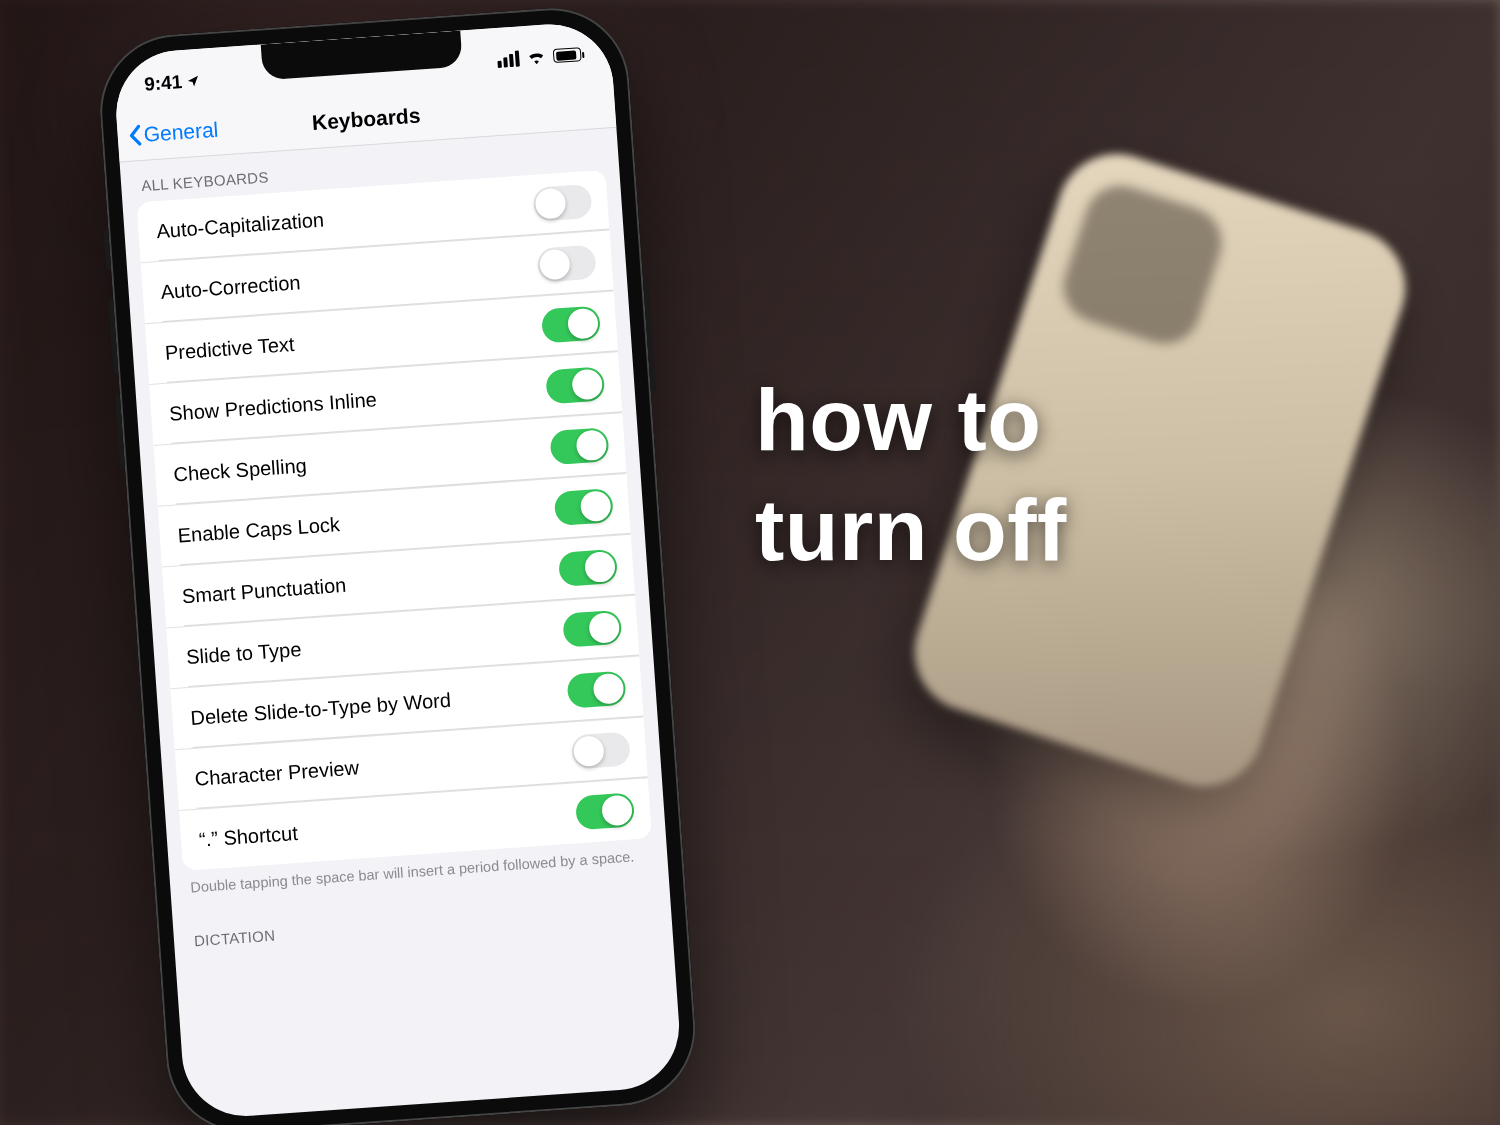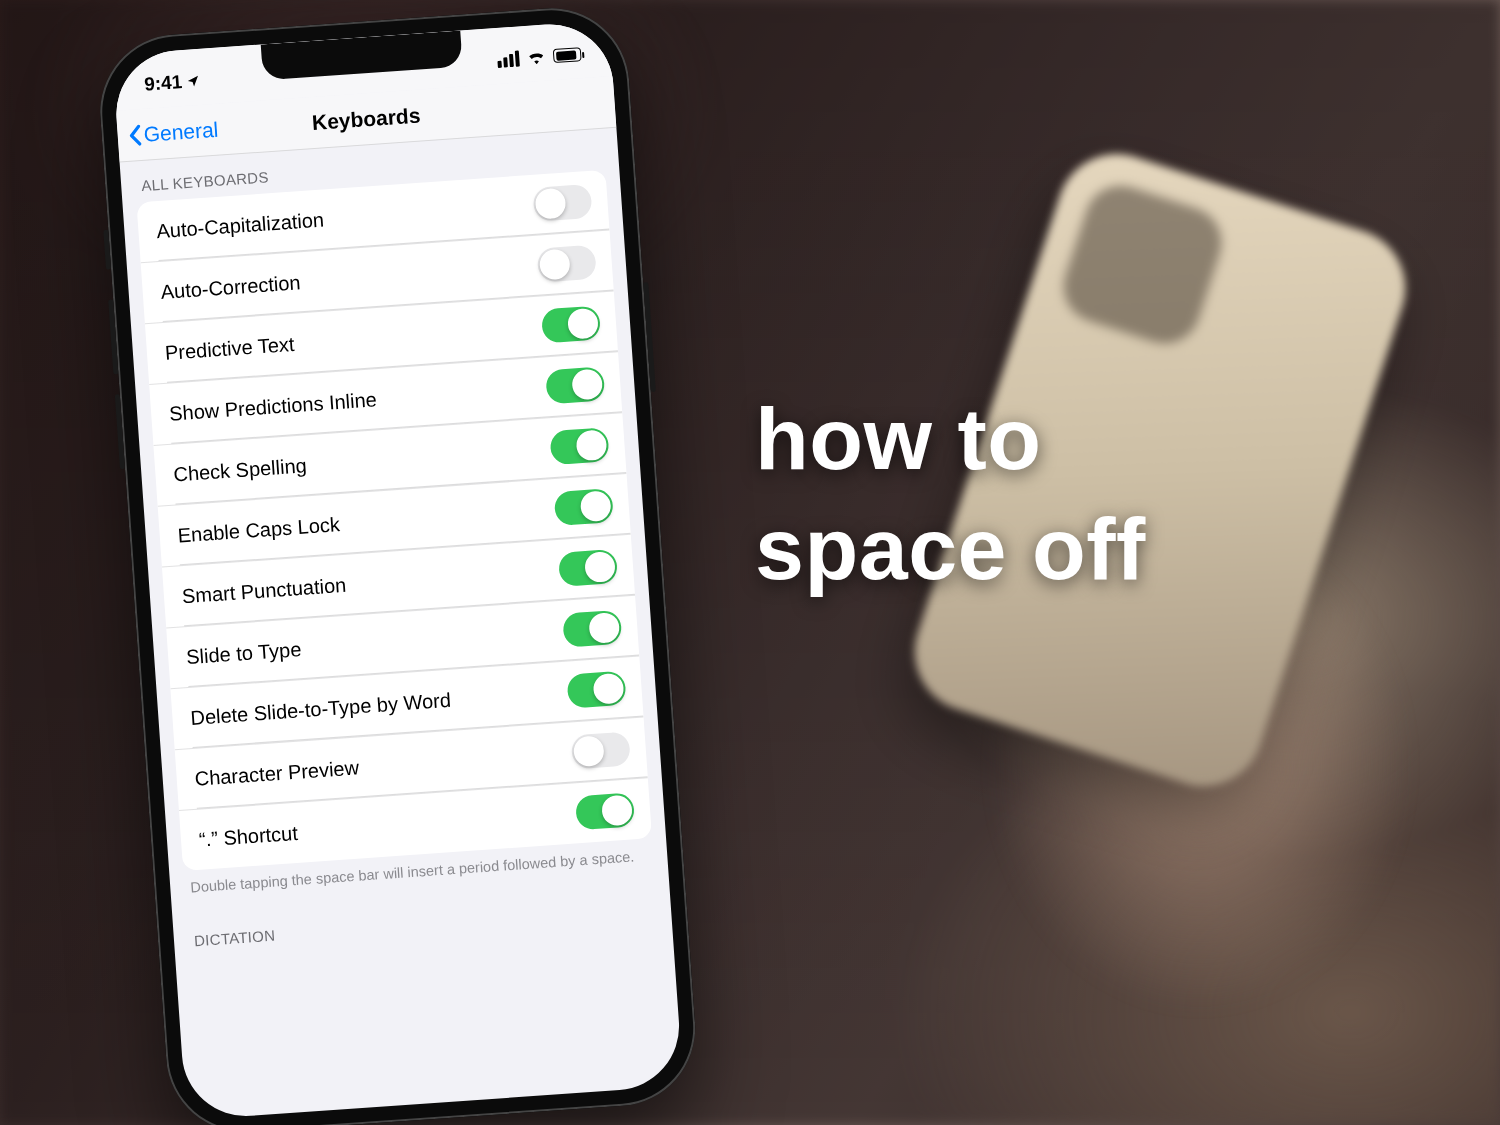--- a/index.html
+++ b/index.html
@@ -44,21 +44,21 @@
     width:140px; height:140px;
     border-radius:36px;
     background: rgba(60,50,40,0.5);
     filter: blur(3px);
   }
 
   
   .headline {
     position: absolute;
     left: 755px;
-    top: 384px;
+    top: 365px;
     color: #fff;
     font-size: 88px;
     line-height: 1.25;
     font-weight: 600;
     text-shadow: 0 4px 18px rgba(0,0,0,0.6);
     letter-spacing: 0.5px;
     font-family: "Trebuchet MS", "Segoe UI", Arial, sans-serif;
   }
 
   
@@ -214,21 +214,21 @@
 </head>
 <body>
 
 <div class="canvas">
   <div class="bg-blur"></div>
   <div class="bg-hand"></div>
   <div class="bg-phone2"></div>
 
   <div class="headline">
     <div>how to</div>
-    <div>space off</div>
+    <div>turn off</div>
   </div>
 
   <div class="phone-wrap">
     <div class="phone-frame">
       <div class="phone-side-btn side-left-1"></div>
       <div class="phone-side-btn side-left-2"></div>
       <div class="phone-side-btn side-left-3"></div>
       <div class="phone-side-btn side-right"></div>
 
       <div class="phone-screen">

